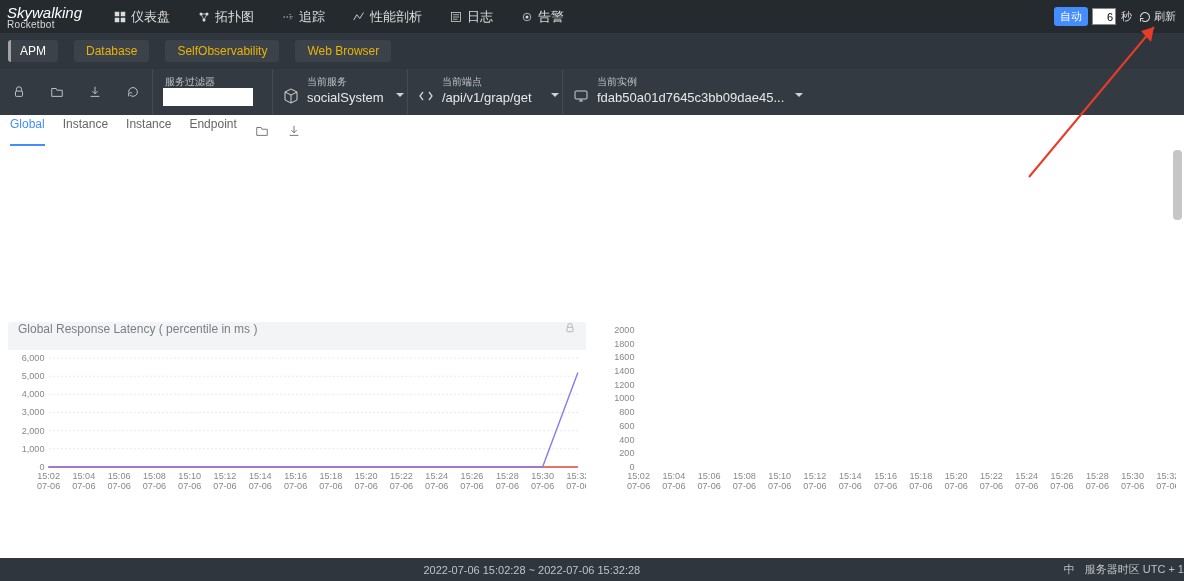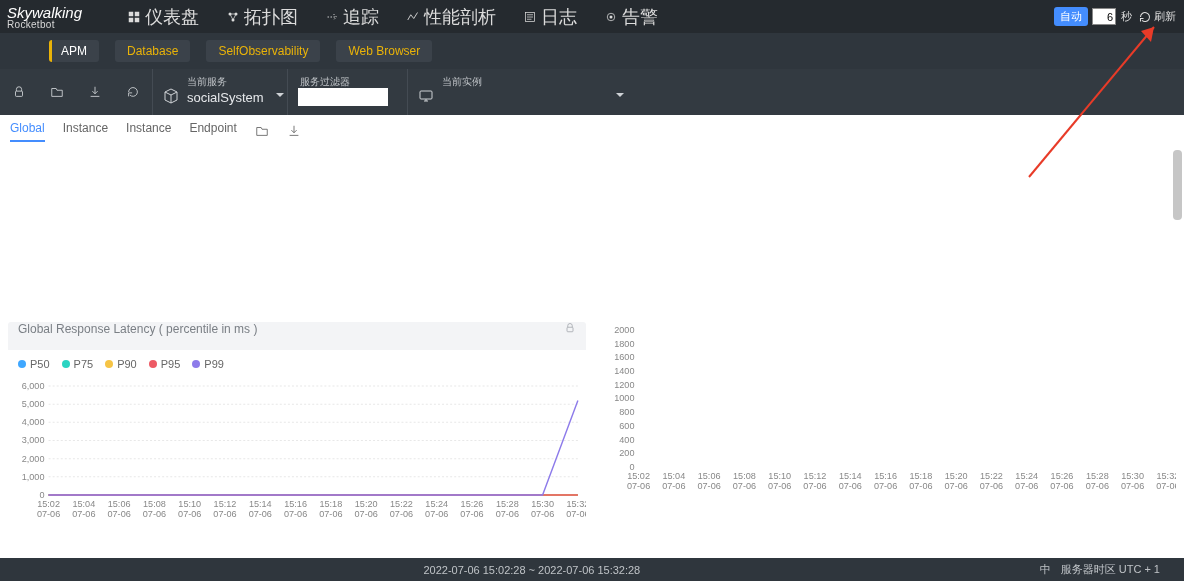--- a/index.html
+++ b/index.html
@@ -1,53 +1,53 @@
 <!DOCTYPE html>
 <html><head>
 <meta charset="utf-8">
 <style>
   * { box-sizing:border-box; margin:0; padding:0; font-family:"Segoe UI",Arial,Helvetica,sans-serif; }
   body { width:1184px; height:581px; overflow:hidden; background:#fff; position:relative; }
 
   
   .top-nav { height:33px; background:#252a2f; color:#ddd; display:flex; align-items:center; font-size:12px; padding:0 8px 0 4px; }
-  .brand { display:flex; flex-direction:column; margin-right:44px; margin-left:3px; line-height:1.1; padding-top:2px;}
+  .brand { display:flex; flex-direction:column; margin-right:30px; margin-left:3px; line-height:1.1; padding-top:2px;}
   .brand-top { font-size:15px; font-style:italic; color:#fff; display:flex; align-items:center; }
   .brand-top svg { margin-left:2px; }
   .brand-bot { font-size:10px; color:#d8d8d8; margin-top:-2px; letter-spacing:0.3px; }
   .nav-item { display:flex; align-items:center; gap:5px; margin-right:28px; color:#dcdcdc; cursor:pointer; }
   .nav-item svg, .nav-item .glyph { width:12px; height:12px; fill:#dcdcdc; }
-  .nav-item span.label { font-size:18px; }
+  .nav-item span.label { font-size:13px; }
   .top-right { margin-left:auto; display:flex; align-items:center; gap:4px; }
   .auto-badge { background:#448dfe; color:#fff; padding:2px 6px; border-radius:3px; font-size:11px; }
   .sec-input { width:24px; height:17px; font-size:11px; border:1px solid #888; text-align:right; padding-right:2px; background:#fff; }
   .sec-unit { font-size:11px; color:#ddd; margin-left:1px; }
   .refresh-btn { display:flex; align-items:center; gap:3px; font-size:11px; color:#ddd; margin-left:3px; cursor:pointer; }
 
   
   .second-nav { height:36px; background:#2f363d; display:flex; align-items:center; gap:16px; padding:0 8px; font-size:12px;}
   .tab-chip { background:#3b424a; color:#eab308; padding:4px 12px; border-radius:3px; cursor:pointer; }
-  .tab-chip.active { color:#fff; border-left:3px solid #eab308; padding-left:9px;margin-left:41px; }
+  .tab-chip.active { color:#fff; border-left:3px solid #a3a3a3; padding-left:9px; }
 
   
   .filter-bar { height:46px; background:#333a41; display:flex; align-items:center; color:#bfc3c7; font-size:11px; }
   .fb-icon-btn { width:24px; height:24px; display:flex; align-items:center; justify-content:center; margin:0 7px; cursor:pointer; }
   .fb-icon-btn svg { width:14px; height:14px; stroke:#cfd2d6; fill:none; }
   .fb-group { display:flex; align-items:center; position:relative; border-left:1px solid #444b53; padding:0 10px; height:46px; }
   .fb-label { font-size:10px; color:#bfc3c7; position:absolute; top:6px; left:34px; }
   .fb-value { font-size:13px; color:#e6e8eb; margin-top:10px; }
   .fb-icon { width:16px; height:16px; margin-right:8px; margin-top:8px; }
   .fb-icon svg { width:16px; height:16px; fill:#cfd2d6; }
   .fb-chev { margin-left:auto; width:12px; color:#cfd2d6; padding-left:10px; margin-top:8px; cursor:pointer;}
   .fb-chev svg { width:10px; height:10px; fill:#cfd2d6; }
   .fb-input { width:90px; height:18px; background:#fff; border:none; font-size:11px; margin-top:10px; }
 
   
   .sub-tabs { height:24px; display:flex; align-items:center; gap:18px; padding:8px 10px 0 10px; font-size:12px; color:#666; margin-bottom:8px;}
-  .sub-tab { cursor:pointer; padding-bottom:6px; position:relative; }
+  .sub-tab { cursor:pointer; padding-bottom:14px; position:relative; }
   .sub-tab.active { color:#448dfe; }
   .sub-tab.active::after { content:""; position:absolute; left:0; right:0; bottom:-1px; height:2px; background:#448dfe; }
   .sub-tabs .mini-icon { width:14px; height:14px; cursor:pointer; }
   .sub-tabs .mini-icon svg { width:14px; height:14px; stroke:#666; fill:none; }
 
   
   .main { height:396px; overflow:auto; position:relative; padding:0 8px; }
   .scrollbar-thumb { position:absolute; right:2px; top:150px; width:9px; height:70px; background:#c6c6c6; border-radius:4px; }
 
   .charts-row { display:flex; gap:12px; margin-top:175px; }
@@ -60,21 +60,21 @@
   .lg-dot { width:8px; height:8px; border-radius:50%; }
   .chart-body { height:145px; position:relative; }
 
   
   svg.plot { width:100%; height:100%; }
   .ytick { font-size:9px; fill:#888; text-anchor:end; }
   .xtick { font-size:9px; fill:#888; text-anchor:middle; }
   .grid { stroke:#e8e8e8; stroke-dasharray:2 2; }
 
   
-  .footer { position:absolute; bottom:0; left:0; right:0; height:23px; background:#2f363d; color:#bfc3c7; font-size:11px; display:flex; align-items:center; padding:0 24px; }
+  .footer { position:absolute; bottom:0; left:0; right:0; height:23px; background:#2f363d; color:#bfc3c7; font-size:11px; display:flex; align-items:center; padding:0 0; }
   .footer .center { flex:1; text-align:center; }
 
   
   .arrow-overlay { position:absolute; top:22px; right:20px; width:140px; height:160px; pointer-events:none; z-index:100;}
 </style>
 </head>
 <body>
 
 <div class="top-nav">
   <div class="brand">
@@ -168,43 +168,54 @@
       <svg viewBox="0 0 16 16">
         <path d="M8 2v8M5 7l3 3 3-3M3 13h10"></path>
       </svg>
     </div>
   <div class="fb-icon-btn">
       <svg viewBox="0 0 16 16">
         <path d="M3 8a5 5 0 1 1 1.5 3.5M3 13v-4h4"></path>
       </svg>
     </div>
 
+  <div class="fb-group" style="width:120px;">
+    <span class="fb-label" style="left:12px;">服务过滤器</span>
+    <input class="fb-input" style="margin-left: 0px;" value="">
+  </div>
+
   <div class="fb-group" style="width:135px;">
     <div class="fb-icon"><svg viewBox="0 0 16 16">
           <path d="M8 1l6 3v8l-6 3-6-3V4z M2 4l6 3 6-3 M8 7v8" stroke="#cfd2d6" stroke-width="1" fill="none"></path>
         </svg></div>
     <span class="fb-label">当前服务</span>
     <span class="fb-value">socialSystem</span>
     <span class="fb-chev"><svg viewBox="0 0 10 10">
           <path d="M1 3l4 4 4-4"></path>
         </svg></span>
   </div>
 
-  <div class="fb-group" style="width:120px;">
-    <span class="fb-label" style="left:12px;">服务过滤器</span>
-    <input class="fb-input" style="margin-left: 0px;" value="">
-  </div>
-
+  <div class="fb-group" style="width:155px;">
+    <div class="fb-icon"><svg viewBox="0 0 16 16">
+          <path d="M5 4L2 8l3 4M11 4l3 4-3 4" stroke="#cfd2d6" stroke-width="1.3" fill="none"></path>
+        </svg></div>
+    <span class="fb-label">当前端点</span>
+    <span class="fb-value">/api/v1/grap/get</span>
+    <span class="fb-chev"><svg viewBox="0 0 10 10">
+          <path d="M1 3l4 4 4-4"></path>
+        </svg></span>
+  </div>
 
   <div class="fb-group" style="width:220px;">
     <div class="fb-icon"><svg viewBox="0 0 16 16">
           <rect x="2" y="3" width="12" height="8" rx="1" fill="none" stroke="#cfd2d6"></rect>
           <path d="M6 13h4M8 11v2" stroke="#cfd2d6"></path>
         </svg></div>
     <span class="fb-label">当前实例</span>
+    <span class="fb-value">fdab50a01d7645c3bb09dae45...</span>
     <span class="fb-chev"><svg viewBox="0 0 10 10">
           <path d="M1 3l4 4 4-4"></path>
         </svg></span>
   </div>
 </div>
 
 <div class="sub-tabs">
   <span class="sub-tab active">Global</span>
   <span class="sub-tab">Instance</span>
   <span class="sub-tab">Instance</span>
@@ -220,42 +231,20 @@
 <div class="main">
   <div class="charts-row">
 
     <div class="chart-card">
       <div class="chart-header">
         <span>Global Response Latency ( percentile in ms )</span>
         <span class="lock"><svg viewBox="0 0 16 16">
               <rect x="4" y="7" width="8" height="6" rx="1"></rect>
               <path d="M5 7V5a3 3 0 0 1 6 0v2"></path>
             </svg></span>
-      </div>
-      <div class="chart-legend">
-        <span class="lg">
-            <span class="lg-dot" style="background:#3fa7ff"></span>
-            <span>P50</span>
-          </span>
-        <span class="lg">
-            <span class="lg-dot" style="background:#2bd4c2"></span>
-            <span>P75</span>
-          </span>
-        <span class="lg">
-            <span class="lg-dot" style="background:#f6c445"></span>
-            <span>P90</span>
-          </span>
-        <span class="lg">
-            <span class="lg-dot" style="background:#ed5a65"></span>
-            <span>P95</span>
-          </span>
-        <span class="lg">
-            <span class="lg-dot" style="background:#8d7bea"></span>
-            <span>P99</span>
-          </span>
       </div>
       <div class="chart-body"><svg class="plot" id="plot1" viewBox="0 0 570 145" preserveAspectRatio="none">
             <line class="grid" x1="40" y1="117" x2="562" y2="117"></line>
             <text class="ytick" x="36" y="120">0</text>
             <line class="grid" x1="40" y1="98.83333333333334" x2="562" y2="98.83333333333334"></line>
             <text class="ytick" x="36" y="101.83333333333334">1,000</text>
             <line class="grid" x1="40" y1="80.66666666666667" x2="562" y2="80.66666666666667"></line>
             <text class="ytick" x="36" y="83.66666666666667">2,000</text>
             <line class="grid" x1="40" y1="62.5" x2="562" y2="62.5"></line>
             <text class="ytick" x="36" y="65.5">3,000</text>

